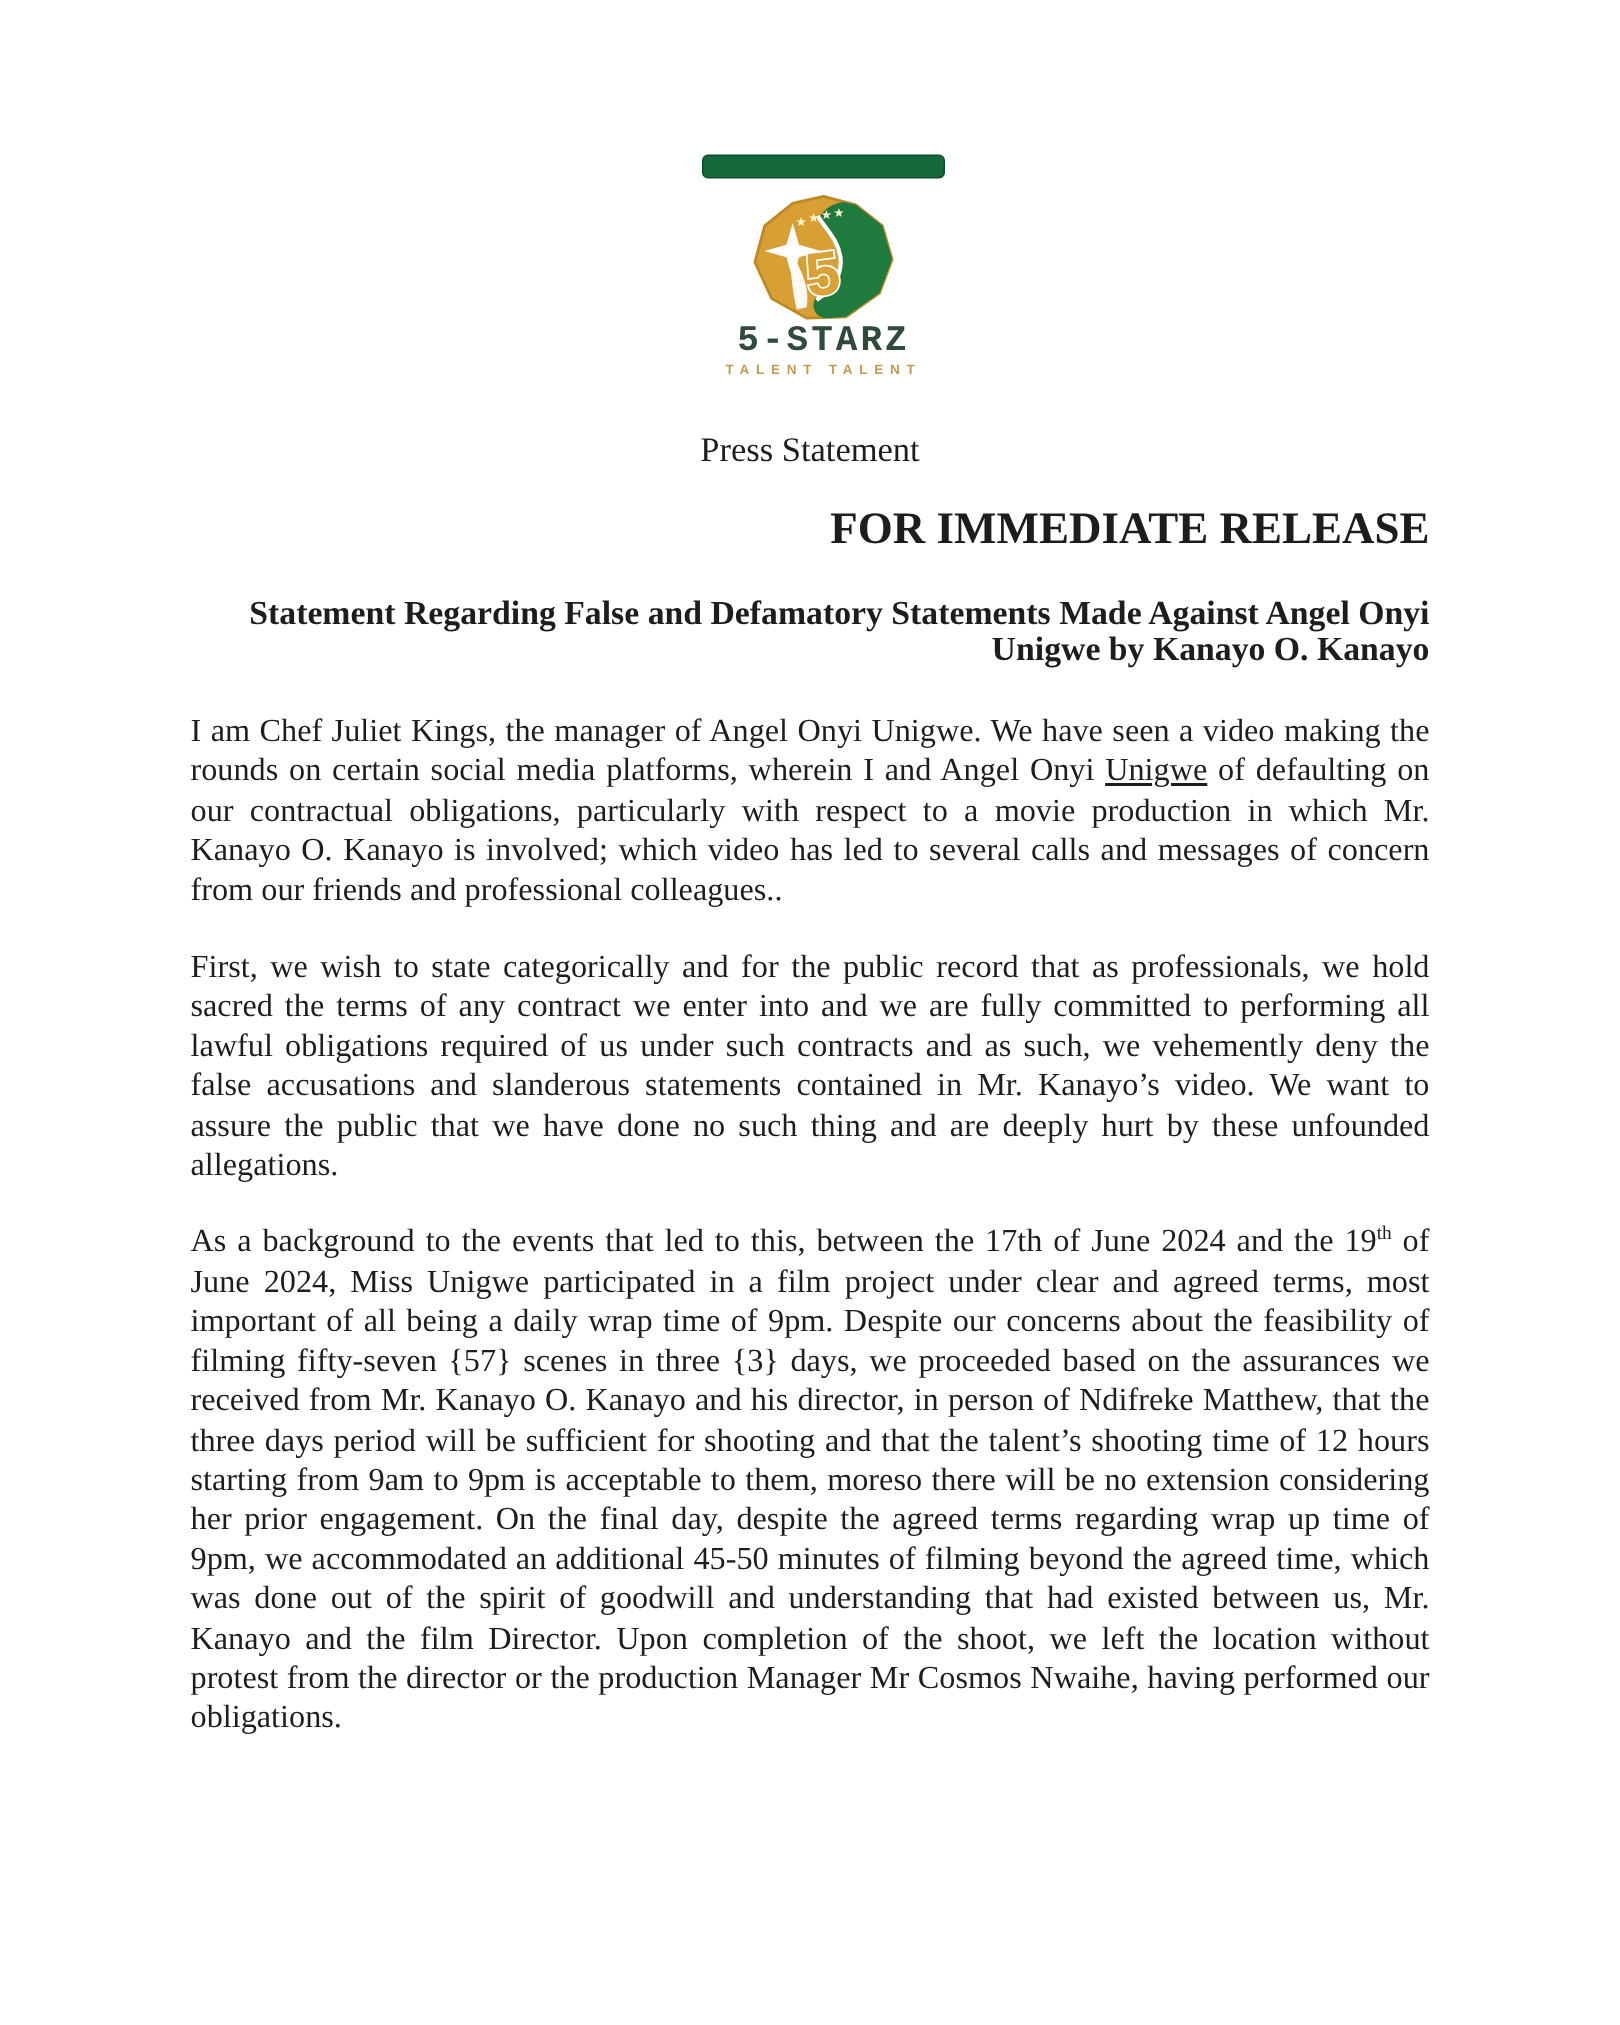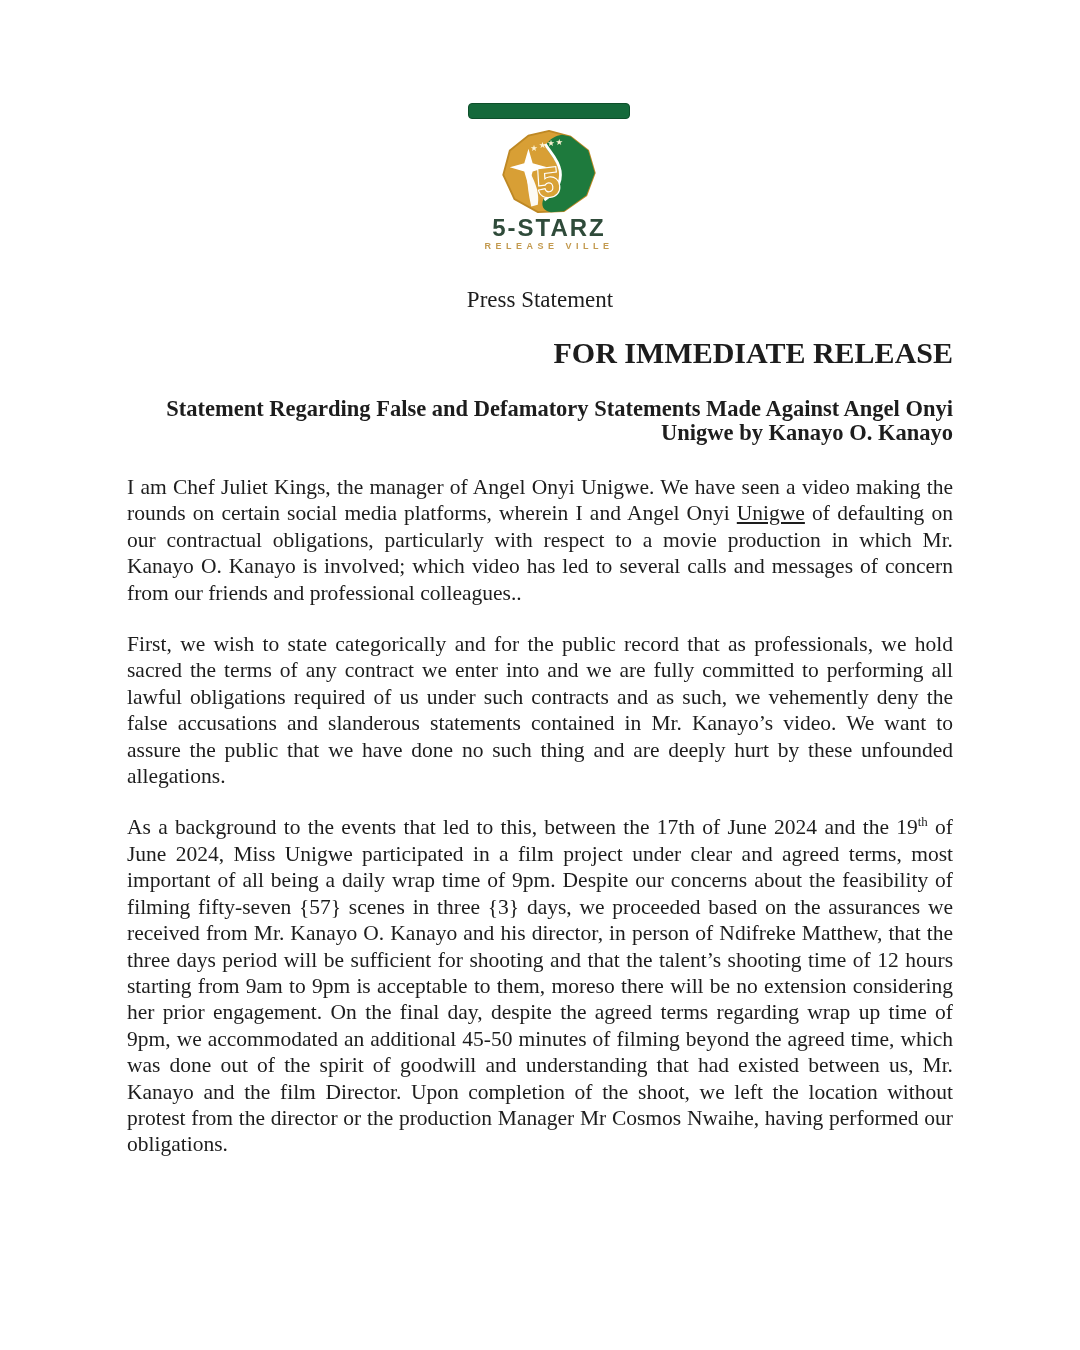--- a/index.html
+++ b/index.html
@@ -19,21 +19,21 @@
   .brand{
     margin-top:103px;display:flex;flex-direction:column;align-items:center;
     transform:translateX(9px);
   }
   .brand-bar{
     width:162px;height:16px;border-radius:4px;
     background:var(--bar-green);border:1px solid #0e4f2b;box-sizing:border-box;
   }
   .badge{margin-top:11px;display:block;}
   .brand-name{
-    margin-top:2px;font-family:Liberation Sans, sans-serif;font-weight:bold;
+    margin-top:2px;font-family:Liberation Mono, monospace;font-weight:bold;
     font-size:24px;line-height:1;letter-spacing:2px;color:var(--brand-text);
   }
   .brand-tagline{
     margin-top:2px;font-family:"Liberation Sans", sans-serif;font-weight:bold;
     font-size:9px;line-height:1;letter-spacing:4.5px;color:var(--tagline-gold);
   }
   
   .kicker{
     margin-top:37px;text-align:center;font-size:23px;line-height:1;font-family:Liberation Serif, serif;
   }
@@ -80,21 +80,21 @@
         <text x="57" y="16">★</text>
       </g>
 
       <path d="M28 20 L32.5 35.5 L48 40 L32.5 44.5 L28 60 L23.5 44.5 L8 40 L23.5 35.5 Z" fill="#ffffff"></path>
       <path d="M30 46 C36 58 40 68 38 80 L31 82 C28 70 27 58 26 48 Z" fill="#ffffff" opacity="0.95"></path>
 
       <text x="37" y="71" font-family="'Liberation Sans', sans-serif" font-weight="bold" font-size="44" style="fill:var(--gold-strong)" stroke="#ffffff" stroke-width="2.5" paint-order="stroke" transform="rotate(-7 52 55)">5</text>
     </svg>
 
     <div class="brand-name">5-STARZ</div>
-    <div class="brand-tagline">RELEASE VILLE</div>
+    <div class="brand-tagline">TALENT TALENT</div>
   </div>
 
   <div class="kicker">Press Statement</div>
   <div class="release">FOR IMMEDIATE RELEASE</div>
   <h1 class="headline">Statement Regarding False and Defamatory Statements Made Against Angel Onyi Unigwe by Kanayo O. Kanayo</h1>
 
   <div class="body-copy">
       <p><span>I am Chef Juliet Kings, the manager of Angel Onyi Unigwe. We have seen a video making the rounds on certain social media platforms, wherein I and Angel Onyi </span><span class="u">Unigwe</span><span> of defaulting on our contractual obligations, particularly with respect to a movie production in which Mr. Kanayo O. Kanayo is involved; which video has led to several calls and messages of concern from our friends and professional colleagues..</span></p>
       <p><span>First, we wish to state categorically and for the public record that as professionals, we hold sacred the terms of any contract we enter into and we are fully committed to performing all lawful obligations required of us under such contracts and as such, we vehemently deny the false accusations and slanderous statements contained in Mr. Kanayo’s video. We want to assure the public that we have done no such thing and are deeply hurt by these unfounded allegations.</span></p>
       <p><span>As a background to the events that led to this, between the 17th of June 2024 and the 19</span><sup>th</sup><span> of June 2024, Miss Unigwe participated in a film project under clear and agreed terms, most important of all being a daily wrap time of 9pm. Despite our concerns about the feasibility of filming fifty-seven {57} scenes in three {3} days, we proceeded based on the assurances we received from Mr. Kanayo O. Kanayo and his director, in person of Ndifreke Matthew, that the three days period will be sufficient for shooting and that the talent’s shooting time of 12 hours starting from 9am to 9pm is acceptable to them, moreso there will be no extension considering her prior engagement. On the final day, despite the agreed terms regarding wrap up time of 9pm, we accommodated an additional 45-50 minutes of filming beyond the agreed time, which was done out of the spirit of goodwill and understanding that had existed between us, Mr. Kanayo and the film Director. Upon completion of the shoot, we left the location without protest from the director or the production Manager Mr Cosmos Nwaihe, having performed our obligations.</span></p>

